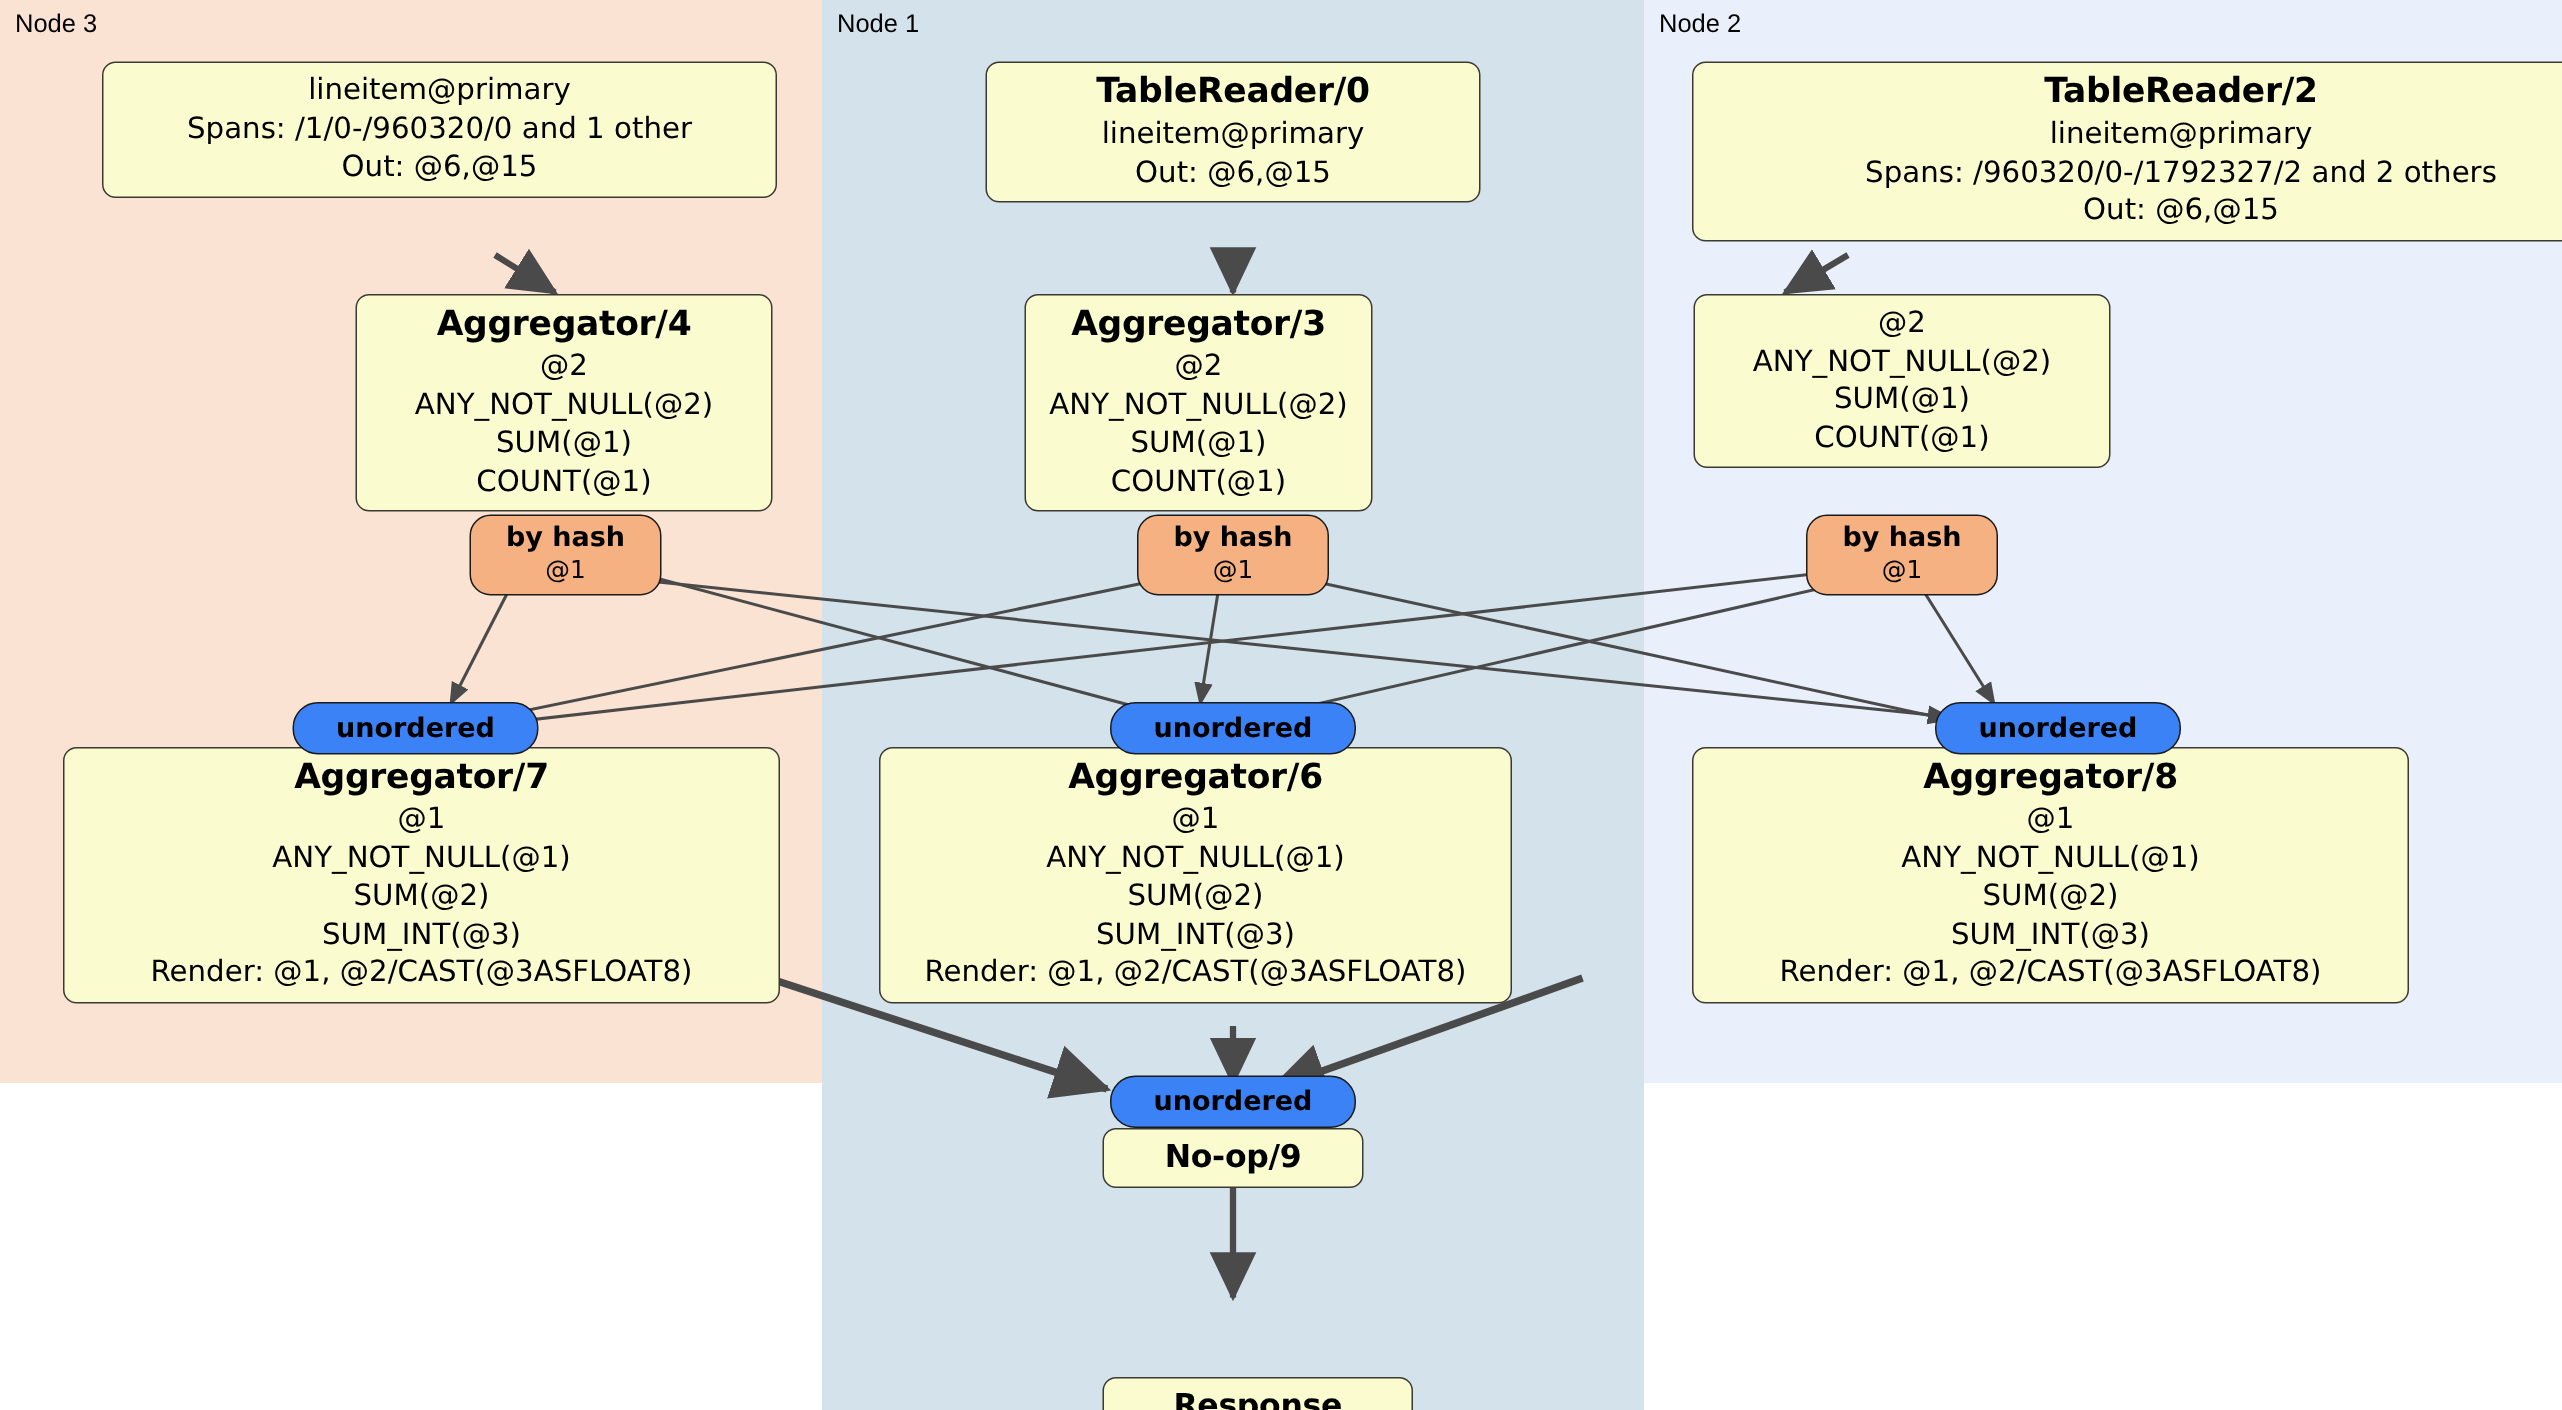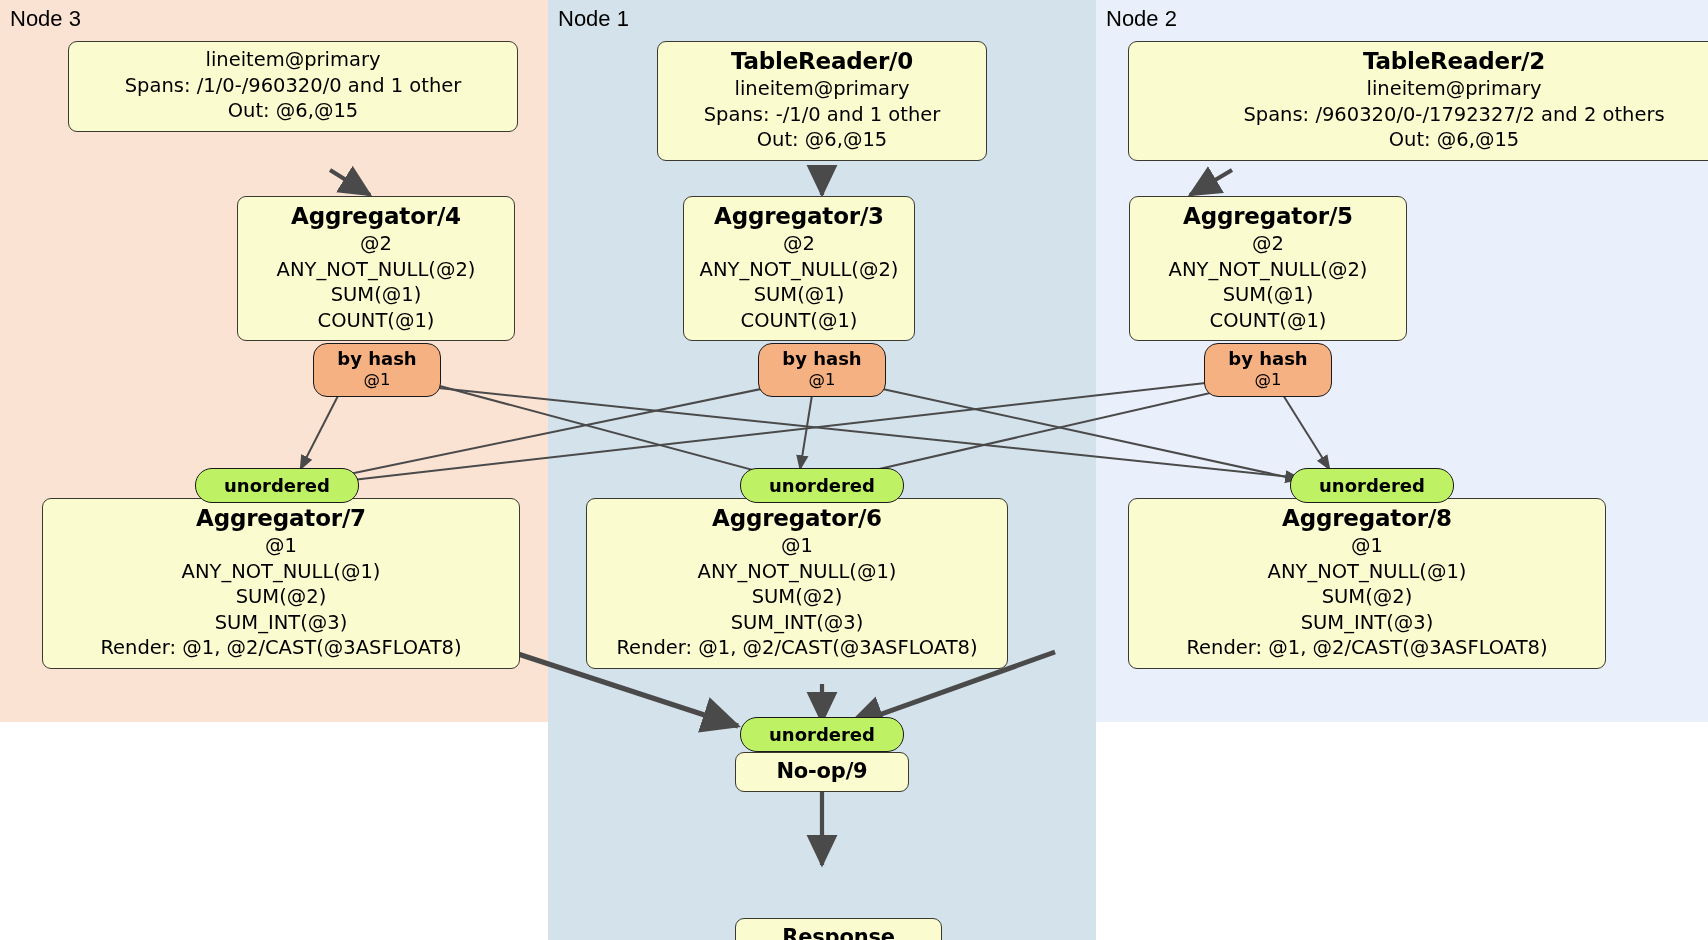--- a/index.html
+++ b/index.html
@@ -18,21 +18,21 @@
 
   
   .panel {
     position: absolute;
     box-sizing: border-box;
   }
   .panel-label {
     position: absolute;
     left: 10px;
     top: 6px;
-    font-size: 22px;
+    font-size: 17px;
     color: #000;
     font-family: "Liberation Sans", sans-serif;
     white-space: nowrap;
   }
   #panel-node3 { left: 0px;    top: 0px;  width: 548px;  height: 722px; background: #fbe3d4; }
   #panel-node1 { left: 548px;  top: 0px;  width: 548px;  height: 940px; background: #d4e2ec; }
   #panel-node2 { left: 1096px; top: 0px;  width: 612px;  height: 722px; background: #eaf0fb; }
 
   
   #edges {
@@ -94,21 +94,21 @@
     font-size: 16.5px;
     line-height: 19px;
     white-space: nowrap;
   }
   .pill.hash {
     background: #f6b183;
     border-radius: 14px;
     padding-top: 4px;
   }
   .pill.unordered {
-    background: #bef264;
+    background: #3b82f6;
     border-radius: 17px;
     display: flex;
     align-items: center;
     justify-content: center;
   }
 
   .z-top { z-index: 6; }
   .z-mid { z-index: 5; }
 </style>
 </head>
@@ -161,21 +161,20 @@
 
   <div class="box z-mid" style="left:68px; top:41px; width:450px;">
     <div class="line">lineitem@primary</div>
     <div class="line">Spans: /1/0-/960320/0 and 1 other</div>
     <div class="line">Out: @6,@15</div>
   </div>
 
   <div class="box z-mid" style="left:657px; top:41px; width:330px;">
     <div class="title">TableReader/0</div>
     <div class="line">lineitem@primary</div>
-    <div class="line">Spans: -/1/0 and 1 other</div>
     <div class="line">Out: @6,@15</div>
   </div>
 
   <div class="box z-mid" style="left:1128px; top:41px; width:652px;">
     <div class="title">TableReader/2</div>
     <div class="line">lineitem@primary</div>
     <div class="line">Spans: /960320/0-/1792327/2 and 2 others</div>
     <div class="line">Out: @6,@15</div>
   </div>
 
@@ -189,21 +188,20 @@
 
   <div class="box z-mid" style="left:683px; top:196px; width:232px;">
     <div class="title">Aggregator/3</div>
     <div class="line">@2</div>
     <div class="line">ANY_NOT_NULL(@2)</div>
     <div class="line">SUM(@1)</div>
     <div class="line">COUNT(@1)</div>
   </div>
 
   <div class="box z-mid" style="left:1129px; top:196px; width:278px;">
-    <div class="title">Aggregator/5</div>
     <div class="line">@2</div>
     <div class="line">ANY_NOT_NULL(@2)</div>
     <div class="line">SUM(@1)</div>
     <div class="line">COUNT(@1)</div>
   </div>
 
   <div class="pill hash z-top" style="left:313px; top:343px; width:128px; height:54px;">
     <div class="plabel">by hash</div>
     <div class="psub">@1</div>
   </div>

